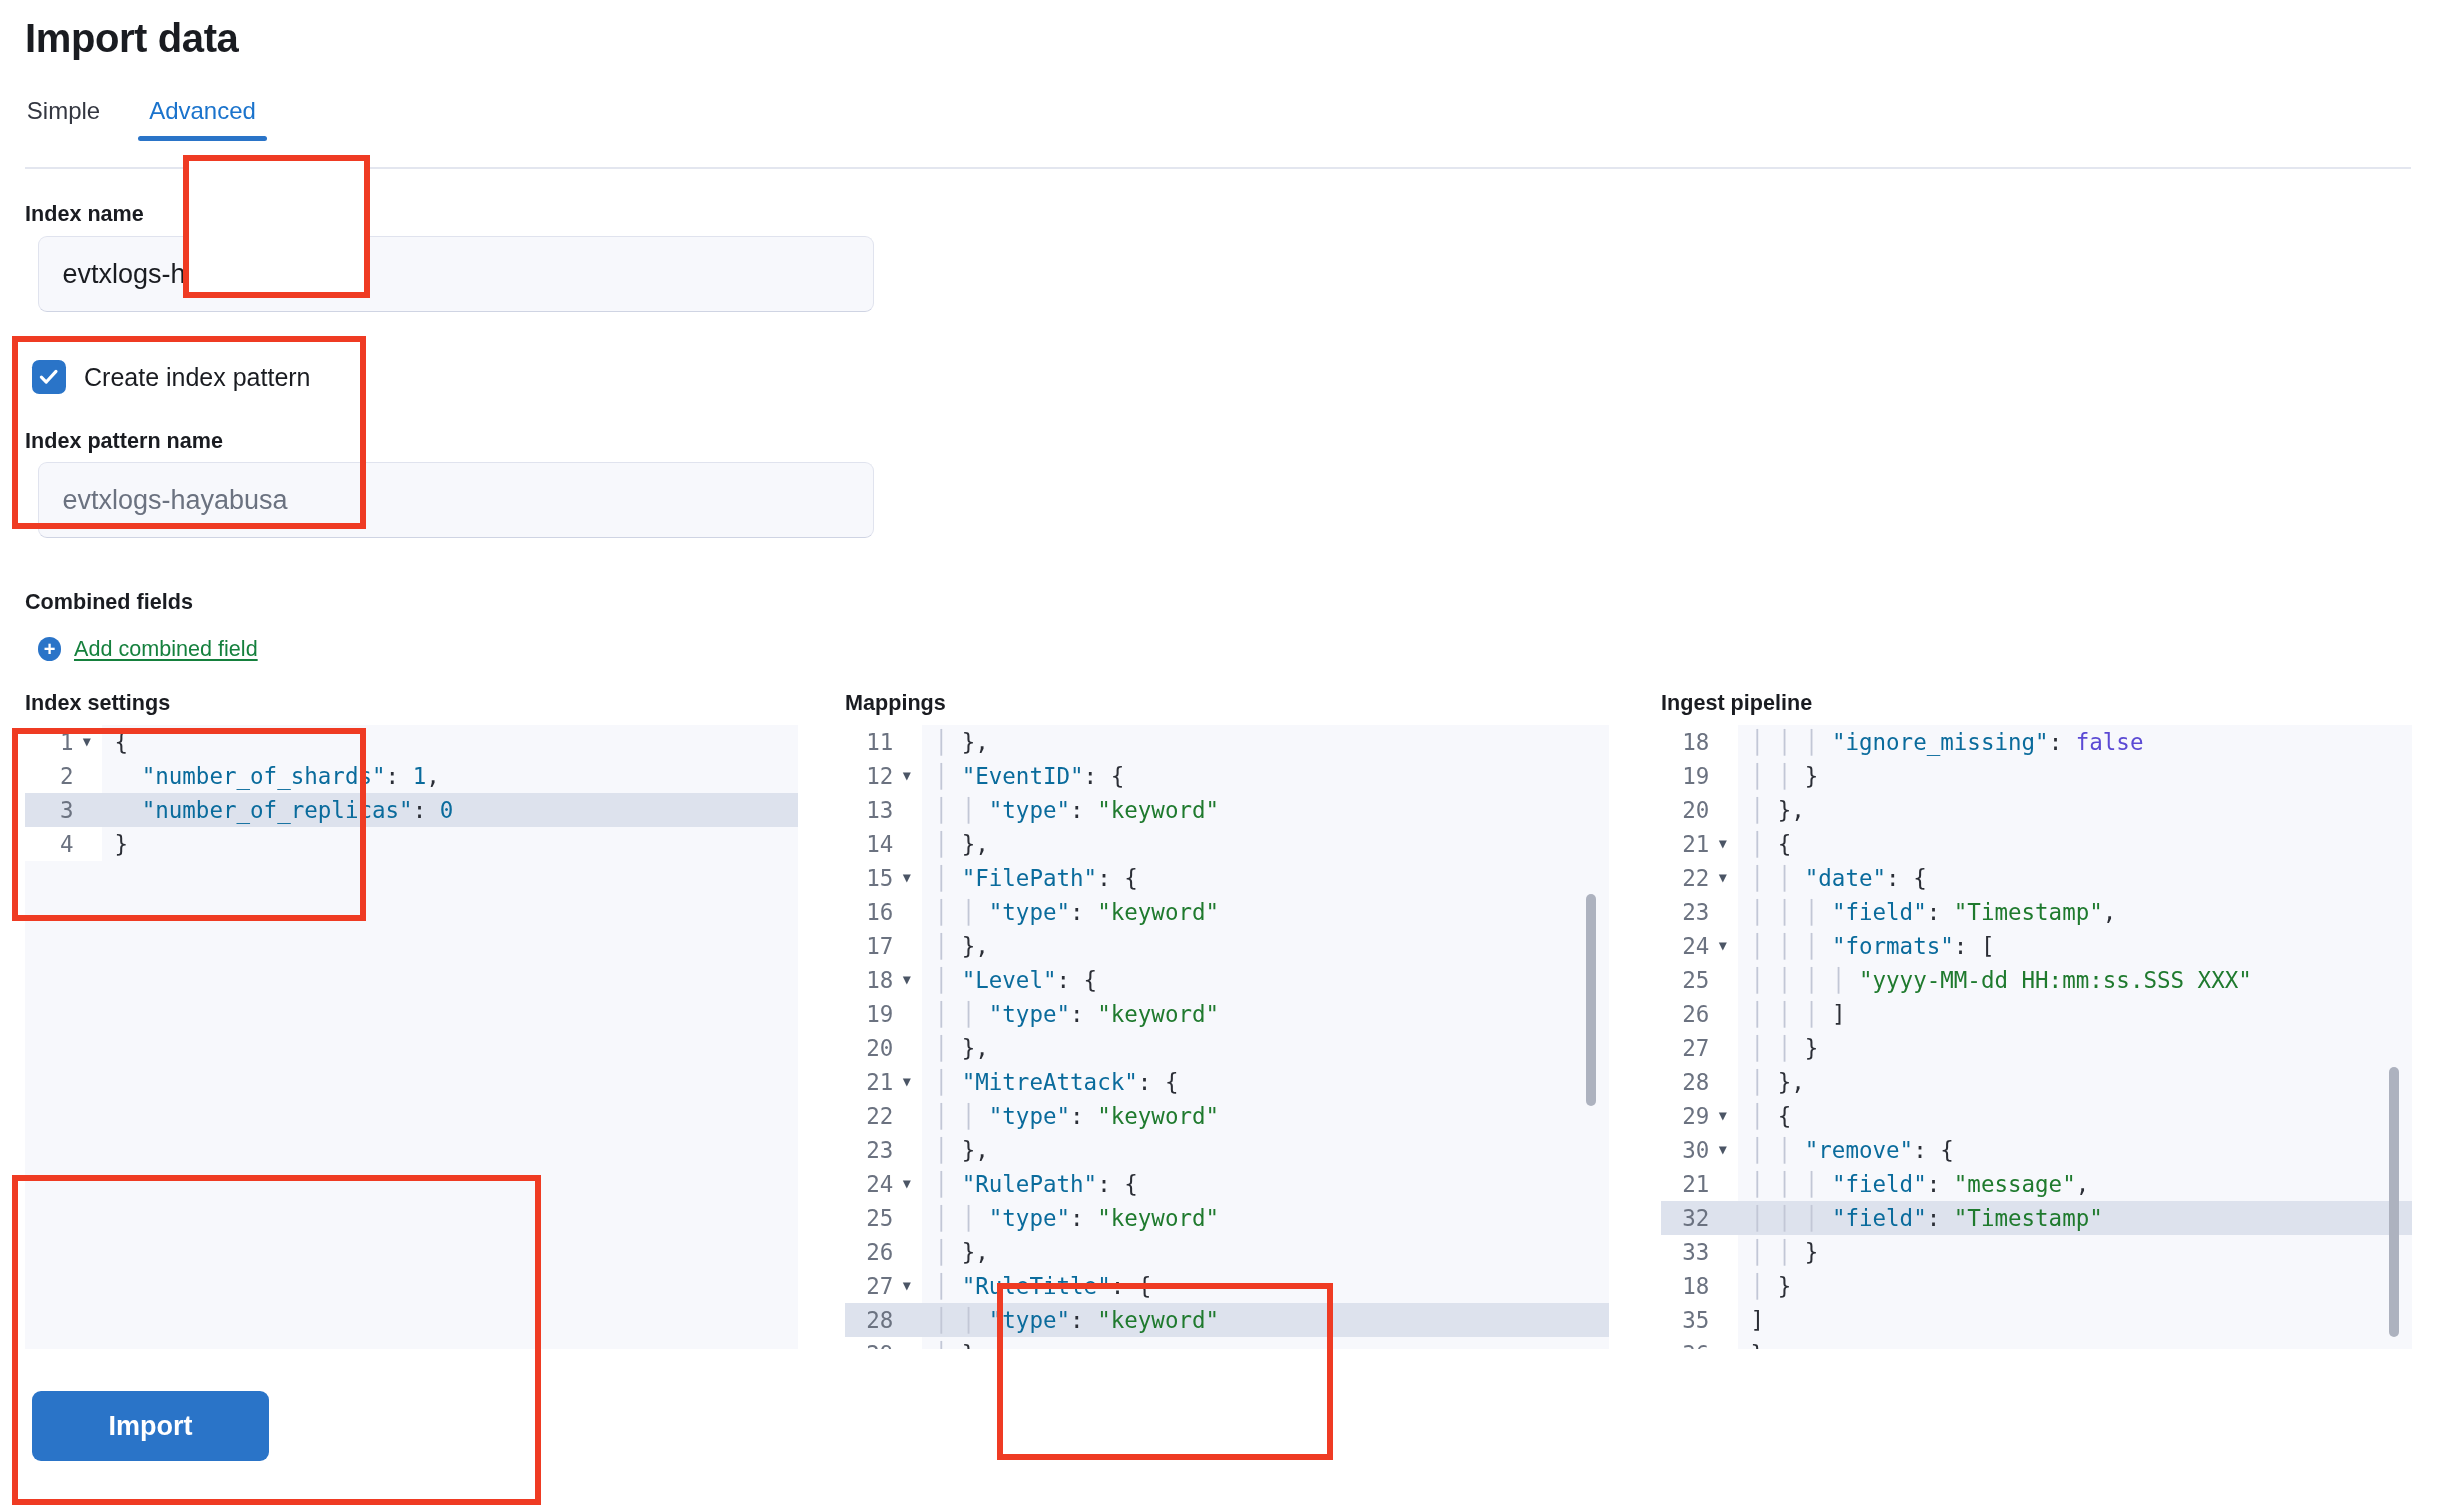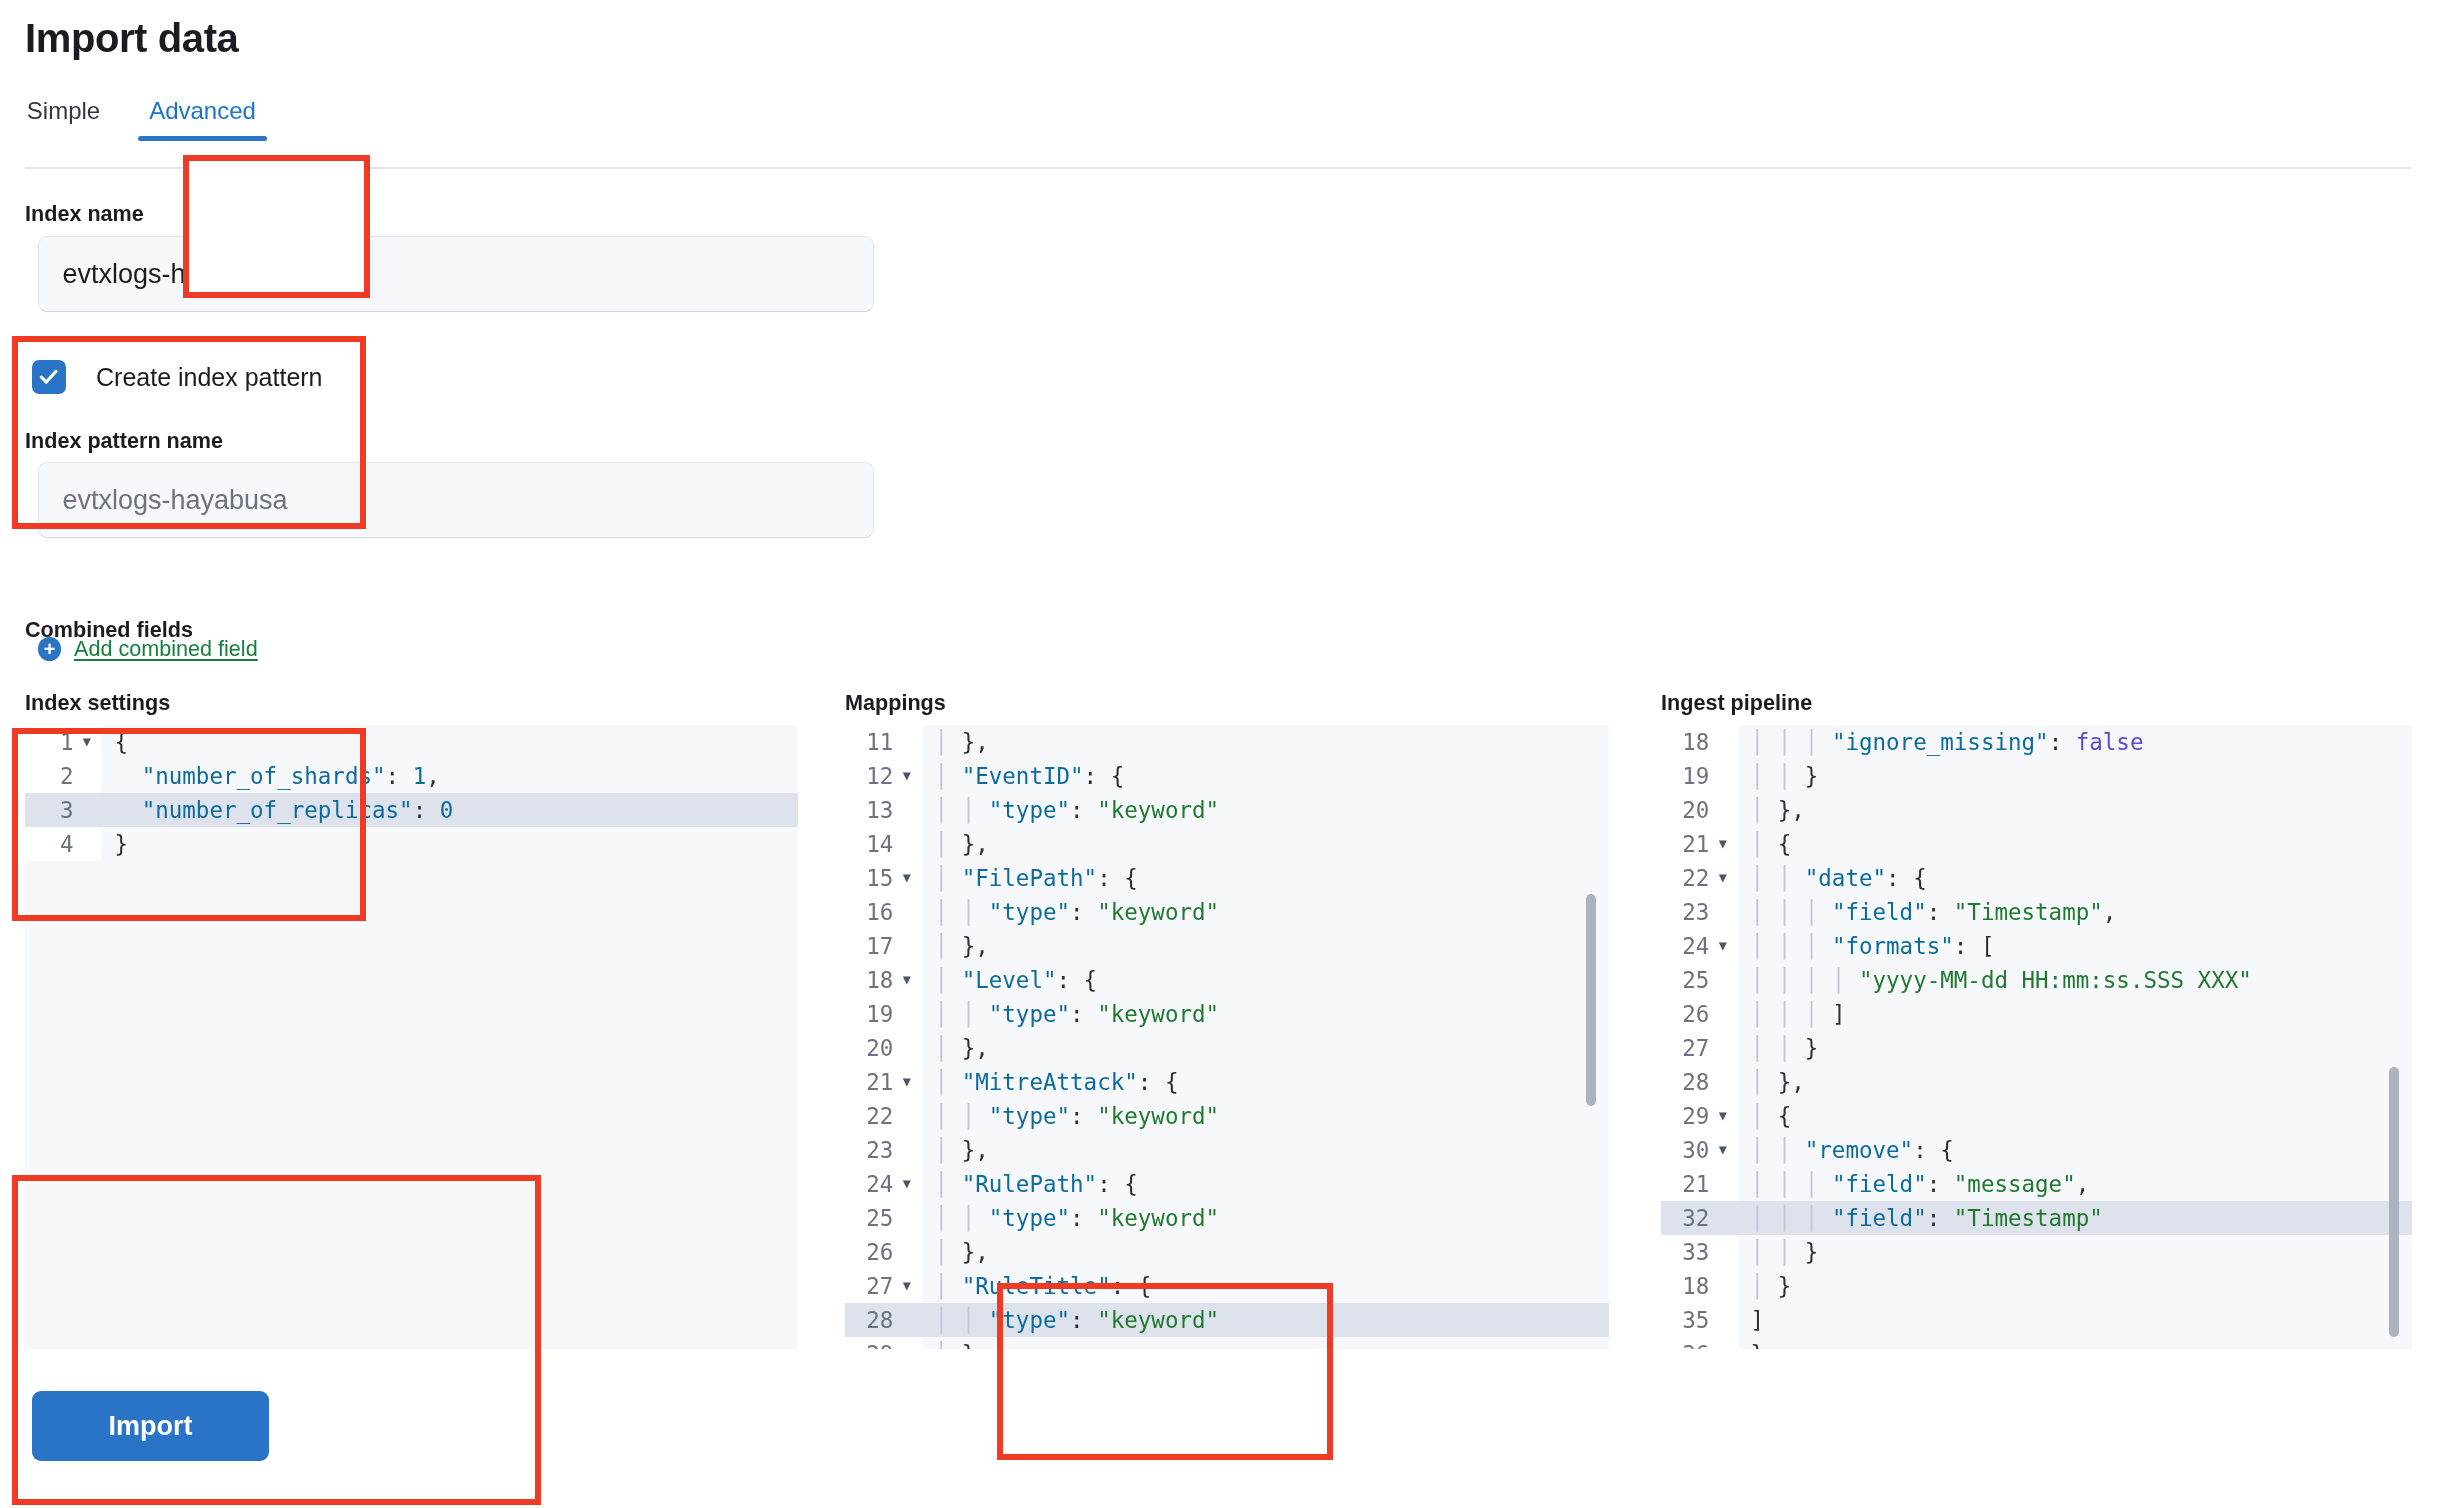--- a/index.html
+++ b/index.html
@@ -51,33 +51,33 @@
     font-family:"Liberation Sans", sans-serif;
   }
   #index-name-label  { position:absolute; left:25px; top:201px;text-align:right; }
   #index-name-input  { position:absolute; left:38px; top:236px; color:#1a1c21; }
   #index-pattern-label { position:absolute; left:25px; top:428px; }
   #index-pattern-input { position:absolute; left:38px; top:462px; color:#6b7280; }
 
   
   #create-index-pattern-row {
     position:absolute; left:32px; top:360px;
-    display:flex; align-items:center; gap:30px;
+    display:flex; align-items:center; gap:18px;
   }
   .checkbox {
     width:34px; height:34px; border-radius:7.2px;
     background:#2a74c8;
     display:flex; align-items:center; justify-content:center;
     cursor:pointer; flex:0 0 auto;
   }
   .checkbox svg { width:23.4px; height:23.4px; }
   #create-index-pattern-label { font-size:25px; color:#1a1c21; }
 
   
-  #combined-fields-label { position:absolute; left:25px; top:589px; font-size:21.6px; font-weight:700;margin-top:28px; }
+  #combined-fields-label { position:absolute; left:25px; top:589px; font-size:21.6px; font-weight:700; }
   #add-combined-field {
     position:absolute; left:38px; top:636px;
     display:flex; align-items:center; gap:12.6px; cursor:pointer;
   }
   .plus-icon {
     width:23.4px; height:23.4px; border-radius:50%;
     background:#2a74c8; color:#fff;
     display:flex; align-items:center; justify-content:center;
     font-size:20px; line-height:1; font-weight:700; flex:0 0 auto;
   }

